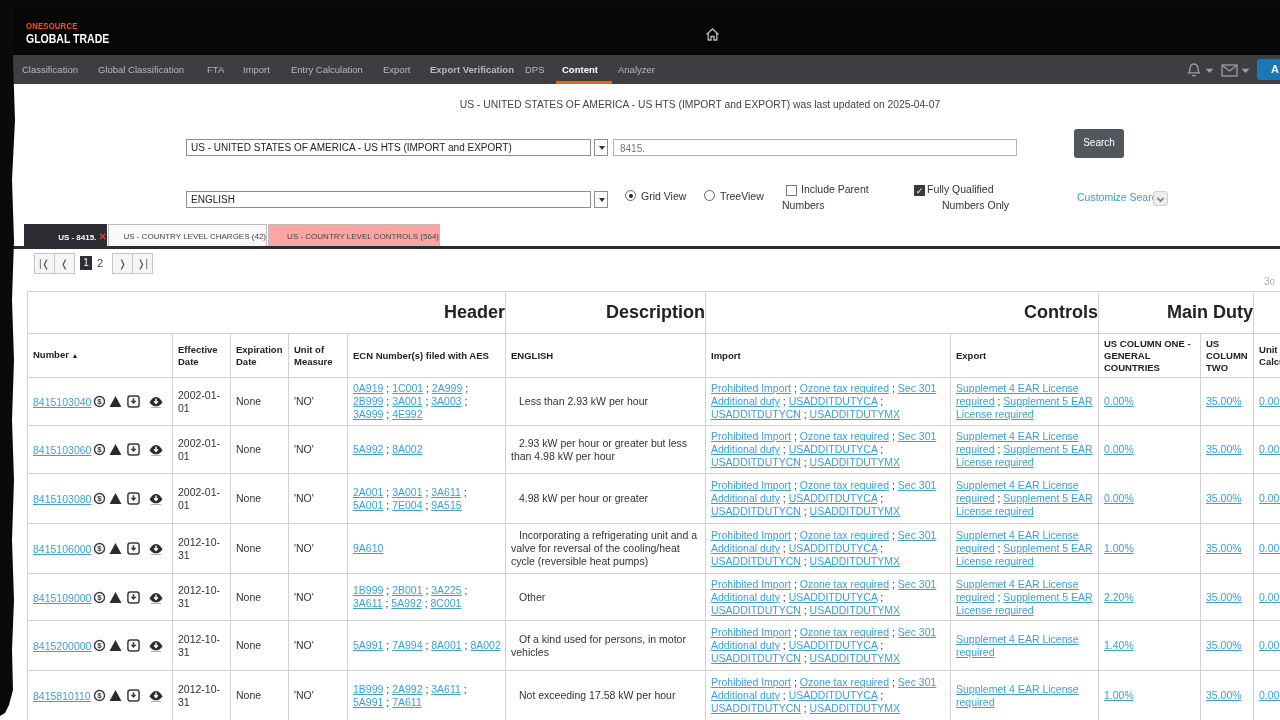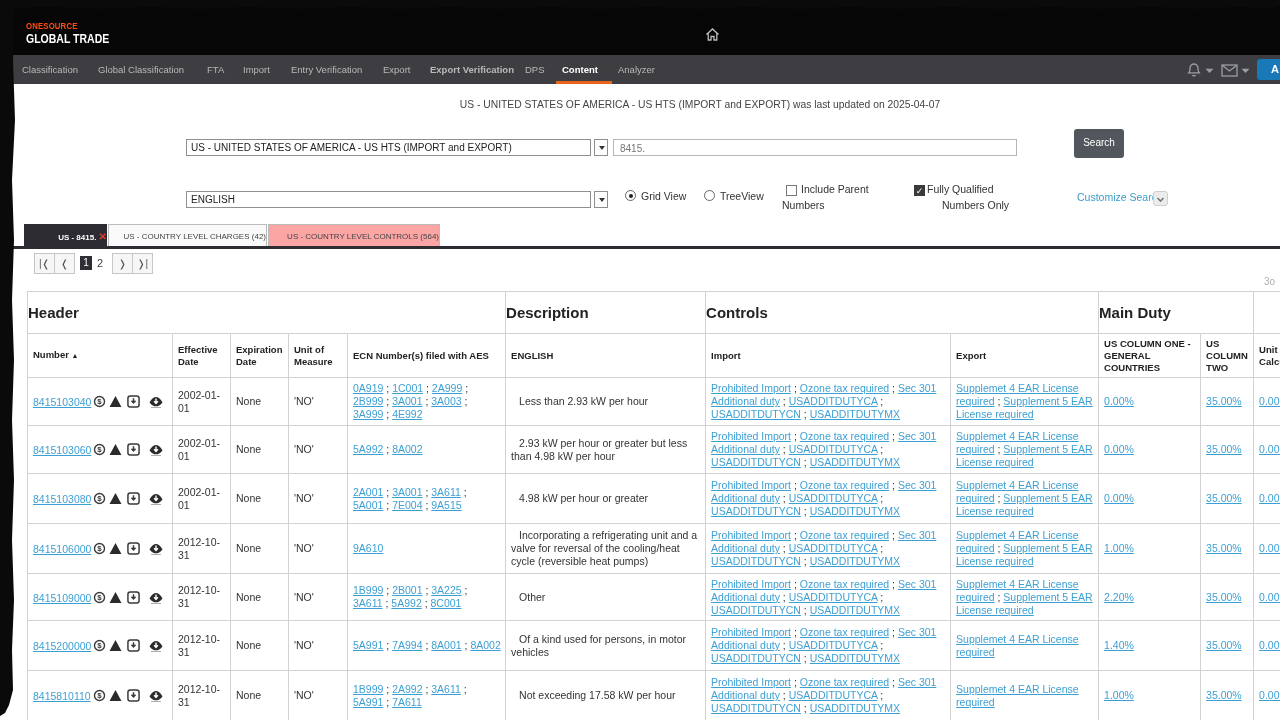--- a/index.html
+++ b/index.html
@@ -56,21 +56,21 @@
   .pbtn { position:absolute; top:253px; width:21px; height:21px; background:#f6f6f6; border:1px solid #c6c6c6;
           color:#555; font-size:10px; text-align:center; padding-top:4px; }
   #pg1 { left:34px; } #pg2 { left:54px; } #pg3 { left:112px; } #pg4 { left:132px; }
   #pnum1 { left:80px; top:256px; width:12px; height:14px; background:#2e2e34; color:#fff; font-size:10px; text-align:center; padding-top:1px; }
   #pnum2 { left:97px; top:257px; font-size:11px; color:#444; }
   #artifact { left:1264px; top:276px; font-size:10px; color:#b0b0b0; }
 
   
   #tbl { position:absolute; left:27px; top:291px; width:1313px; border-collapse:collapse; table-layout:fixed; }
   #tbl td, #tbl th { border:1px solid #d2d2d2; vertical-align:middle; overflow:hidden; }
-  tr.grp th { border:1px solid #6f6f6f; font-size:15px; font-weight:bold; color:#222; text-align:left; height:42px; }
+  tr.grp th { border:1px solid #6f6f6f; font-size:18px; font-weight:bold; color:#222; text-align:right; height:42px; }
   tr.cols th { font-size:9.5px; font-weight:bold; color:#222; text-align:left; padding:0 5px; line-height:12px; height:44px; }
   tr.d td { font-size:10.5px; color:#333; padding:0 5px; line-height:13px; white-space:nowrap; }
   a { color:#3da0d4; text-decoration:underline; }
   .sep { color:#333; text-decoration:none; }
   td.eng { padding-left:4px; text-indent:8px; }
   .icg { white-space:nowrap; }
   .icg svg { vertical-align:-2px; }
 </style>
 </head>
 <body>
@@ -80,21 +80,21 @@
 <div class="abs" id="logo2">GLOBAL TRADE</div>
 <svg class="abs" id="homeic" width="17" height="17" viewBox="0 0 17 17">
   <path d="M2.5 8.5 L8.5 3 L14.5 8.5 M4.2 7.3 V14 H7 V10.5 H10 V14 H12.8 V7.3" fill="none" stroke="#bdbdbd" stroke-width="1.3"></path>
 </svg>
 
 <div class="abs" id="nav"></div>
 <span class="nv" style="left:22px;">Classification</span>
 <span class="nv" style="left:98px;">Global Classification</span>
 <span class="nv" style="left:207px;">FTA</span>
 <span class="nv" style="left:243px;">Import</span>
-<span class="nv" style="left:291px;">Entry Verification</span>
+<span class="nv" style="left:291px;">Entry Calculation</span>
 <span class="nv" style="left:383px;">Export</span>
 <span class="nv" style="left:430px;font-weight:bold;">Export Verification</span>
 <span class="nv" style="left:525px;">DPS</span>
 <span class="nv" id="nv-content" style="left:562px;">Content</span>
 <span class="nv" style="left:618px;">Analyzer</span>
 <div class="abs" id="cunder"></div>
 <svg class="abs" style="left:1186px;top:62px;" width="16" height="17" viewBox="0 0 16 17">
   <path d="M8 2 C5.2 2 4 4.2 4 6.5 C4 9.5 2.8 10.8 2.8 10.8 L13.2 10.8 C13.2 10.8 12 9.5 12 6.5 C12 4.2 10.8 2 8 2 Z" fill="none" stroke="#9b9fa3" stroke-width="1.3"></path>
   <path d="M6.5 13 C6.8 14.2 9.2 14.2 9.5 13" fill="none" stroke="#9b9fa3" stroke-width="1.3"></path>
 </svg>

